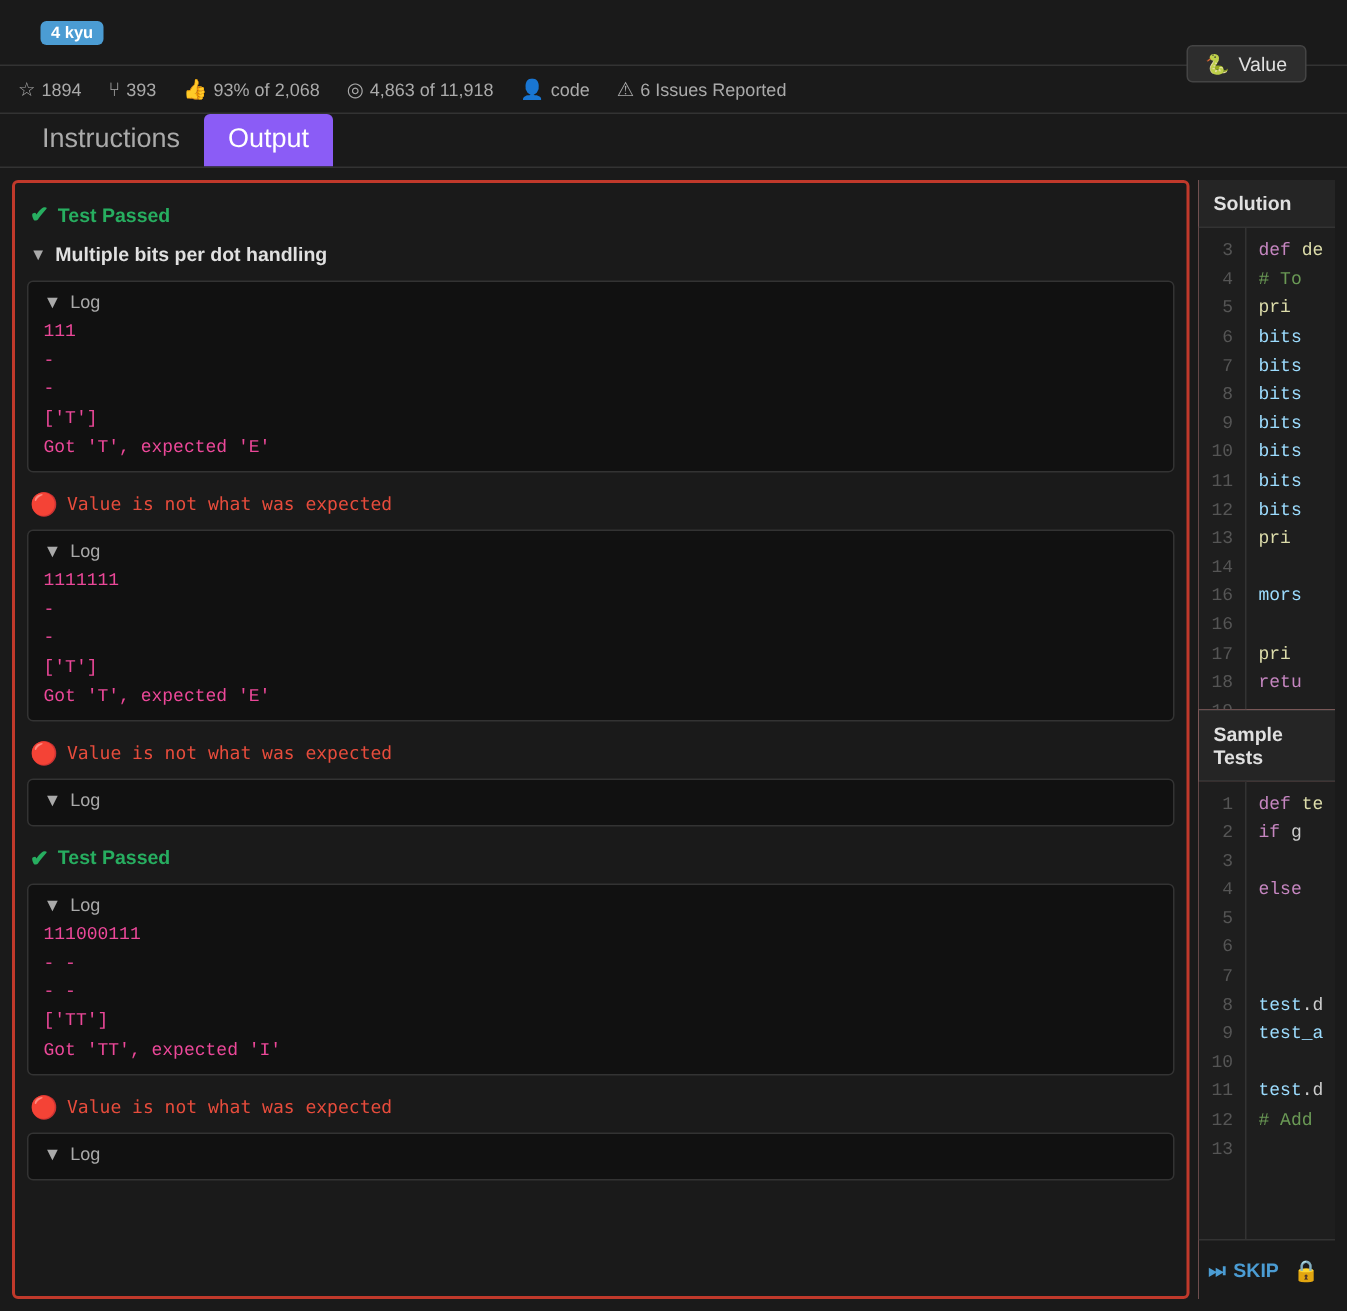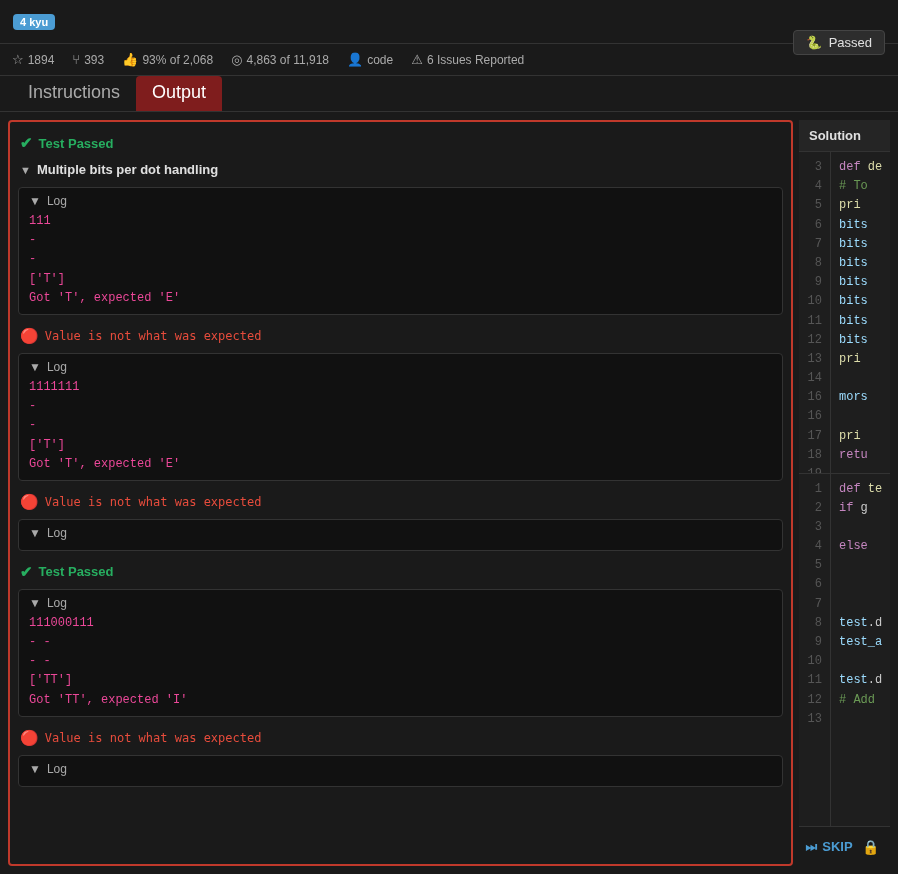--- a/index.html
+++ b/index.html
@@ -13,21 +13,21 @@
       width: 898px;
       height: 874px;
       overflow: hidden;
     }
 
     
     .top-bar {
       background: #1a1a1a;
       display: flex;
       align-items: center;
-      padding: 6px 13px;
+      padding: 6px 27px;
       gap: 12px;
       border-bottom: 1px solid #333;
       height: 44px;
       flex-shrink: 0;
     }
     .kyu-badge {
       background: #4b9cd3;
       color: #fff;
       font-size: 11px;
       font-weight: bold;
@@ -68,21 +68,21 @@
     }
     .tab {
       padding: 6px 16px;
       cursor: pointer;
       color: #aaa;
       font-size: 18px;
       border-bottom: 2px solid transparent;
     }
     .tab.active {
       color: #fff;
-      background: #7f1d1d;
+      background: #8b5cf6;
       border-radius: 4px 4px 0 0;
     }
 
     
     .main-layout {
       display: flex;
       flex: 1;
       overflow: hidden;
     }
 
@@ -272,21 +272,21 @@
   </style>
 </head>
 <body>
 
 <div class="top-bar">
   <span class="kyu-badge">4 kyu</span>
   <div style="flex:1"></div>
   <div class="top-right">
     <div class="python-badge">
       <span>🐍</span>
-      <span>Passed</span>
+      <span>Value</span>
     </div>
   </div>
 </div>
 
 <div class="stats-bar">
   <span>
     <span class="stat-icon">☆</span>
     <span>1894</span>
   </span>
   <span>
@@ -446,20 +446,21 @@
             <span class="code-line">    <span class="fn">pri</span></span>
             <span class="code-line">    <span class="kw">retu</span></span>
             <span class="code-line">&nbsp;</span>
 
           </div>
         </div>
       </div>
     </div>
 
     <div class="sample-tests-section" style="flex:1;display:flex;flex-direction:column;overflow:hidden;">
+      <div class="panel-section-title">Sample Tests</div>
       <div class="code-area" style="flex:1;overflow:hidden;">
         <div class="code-lines">
           <div class="line-numbers">
             <div>1</div>
               <div>2</div>
               <div>3</div>
               <div>4</div>
               <div>5</div>
             <div>6</div>
               <div>7</div>

